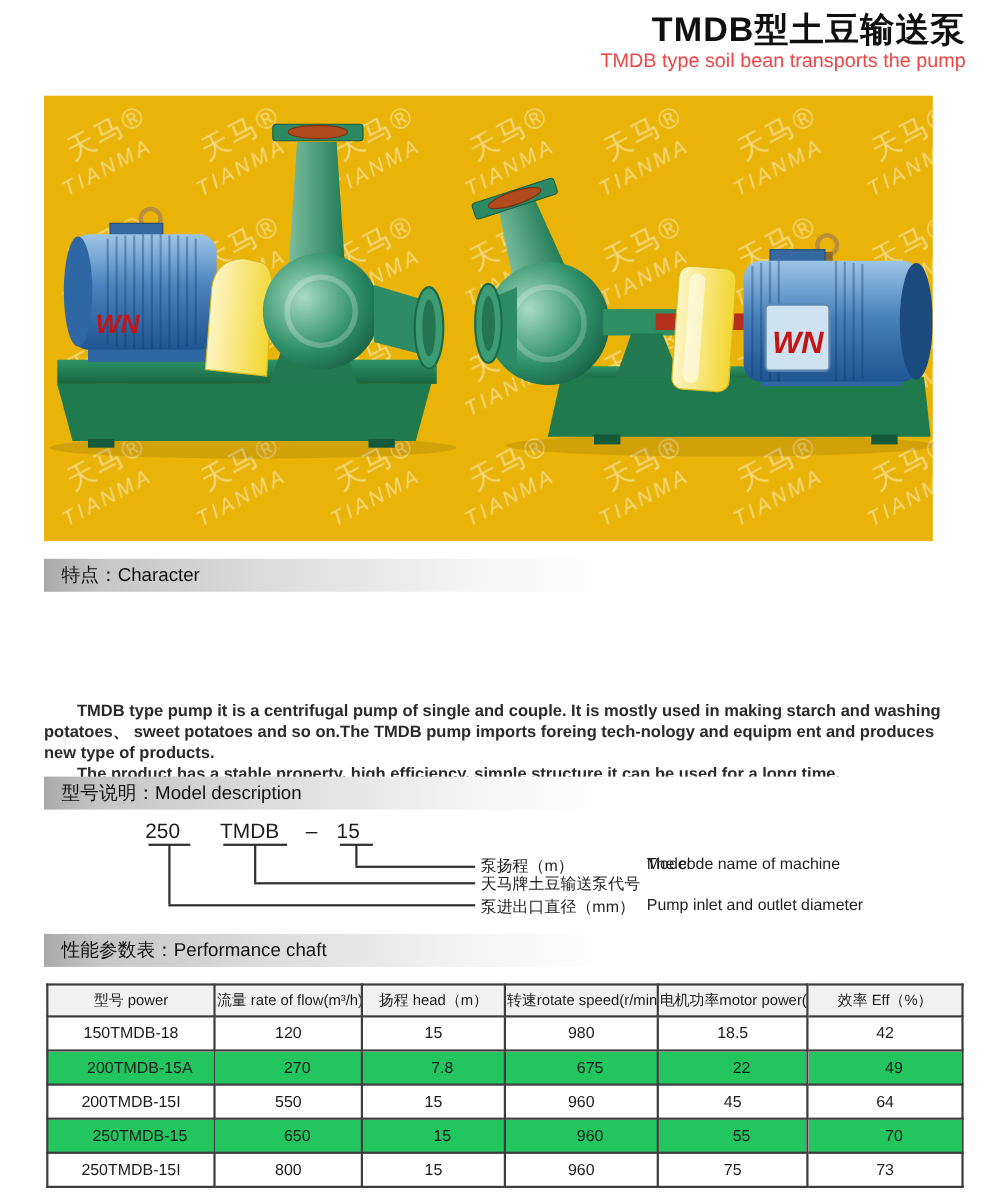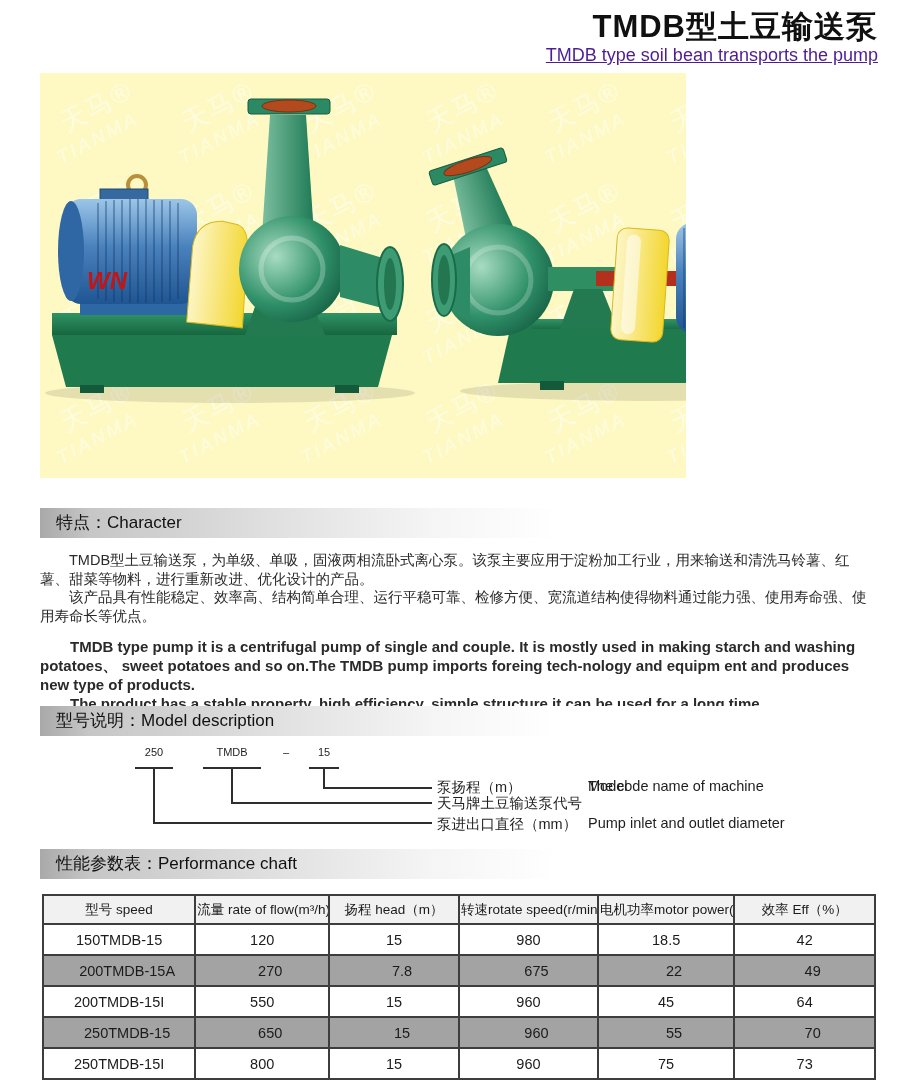--- a/index.html
+++ b/index.html
@@ -1,56 +1,56 @@
 <!DOCTYPE html>
 <html><head>
 <meta charset="utf-8">
 <style>
   html,body{margin:0;padding:0;background:#ffffff;}
   .page{position:relative;width:900px;height:1084px;background:#ffffff;overflow:hidden;
         font-family:"Liberation Sans","DejaVu Sans",sans-serif;color:#222;}
 
   
   .title-zh{position:absolute;top:6px;right:22px;font-size:31px;font-weight:bold;color:#101010;letter-spacing:1px;}
-  .title-en{position:absolute;top:45px;right:22px;font-size:18px;color:#4c1d95;text-decoration:underline;}
-
-  
-  .photo{position:absolute;left:40px;top:73px;width:646px;height:405px;background:#fef9c3;overflow:hidden;}
+  .title-en{position:absolute;top:45px;right:22px;font-size:18px;color:#ef4444;}
+
+  
+  .photo{position:absolute;left:40px;top:87px;width:808px;height:405px;background:#eab308;overflow:hidden;}
   .photo svg{display:block;}
 
   
   .section-bar{position:absolute;left:40px;width:836px;height:30px;line-height:30px;
       padding-left:16px;box-sizing:border-box;font-size:17px;font-weight:500;color:#101010;
       background:linear-gradient(90deg,#a9a9a9 0%,#c6c6c6 6%,#dedede 26%,#f5f5f5 47%,#ffffff 62%);}
   #bar-character{top:508px;}
   #bar-model{top:706px;}
   #bar-performance{top:849px;}
 
   
   .text-block{position:absolute;left:40px;width:836px;color:#2a2a2a;}
   #zh-text{top:551px;font-size:14.5px;line-height:18.5px;}
   #en-text{top:637px;font-size:15px;line-height:19px;font-weight:bold;}
   .text-block p{margin:0;text-indent:2em;}
 
   
   .diagram{position:absolute;left:40px;top:746px;width:836px;height:100px;font-size:15px;color:#1e1e1e;}
-  .dg-code{position:absolute;top:0;text-align:center;font-size:11px;}
+  .dg-code{position:absolute;top:0;font-size:19px;}
   .dg-underline{position:absolute;border-top:2px solid #2e2e2e;height:0;}
   .h-line{position:absolute;border-top:2px solid #2e2e2e;height:0;}
   .v-line{position:absolute;border-left:2px solid #2e2e2e;width:0;}
   .dg-label-zh{position:absolute;left:397px;font-size:14.5px;white-space:nowrap;}
   .dg-label-en{position:absolute;left:548px;font-size:14.5px;white-space:nowrap;}
 
   
   .perf{position:absolute;left:42px;top:894px;width:834px;border-collapse:collapse;table-layout:fixed;}
   .perf th,.perf td{border:2px solid #3d3d3d;text-align:center;vertical-align:middle;
       color:#1b1b1b;font-weight:normal;overflow:hidden;white-space:nowrap;}
   .perf th{height:25px;background:#f1f1f1;font-size:13.5px;}
   .perf td{height:27px;background:#ffffff;font-size:14.5px;}
-  .perf tr.alt td{background:#a3a3a3;padding-left:17px;}
+  .perf tr.alt td{background:#22c55e;padding-left:17px;}
 </style>
 </head>
 <body>
 
 <div class="page">
 
   <div class="title-zh">TMDB型土豆输送泵</div>
   <div class="title-en">TMDB type soil bean transports the pump</div>
 
   <div class="photo">
@@ -195,24 +195,20 @@
               <line x1="744" y1="153" x2="744" y2="257"></line>
           </g>
           <rect x="656" y="190" width="58" height="60" rx="4" fill="#cfe2ef" stroke="#5d88ad" stroke-width="2"></rect>
           <text x="662" y="234" font-size="28" font-weight="bold" font-style="italic" fill="#c41414">WN</text>
         </g>
       </g>
     </svg>
   </div>
 
   <div class="section-bar" id="bar-character">特点：Character</div>
-  <div class="text-block" id="zh-text">
-    <p>TMDB型土豆输送泵，为单级、单吸，固液两相流卧式离心泵。该泵主要应用于淀粉加工行业，用来输送和清洗马铃薯、红薯、甜菜等物料，进行重新改进、优化设计的产品。</p>
-    <p>该产品具有性能稳定、效率高、结构简单合理、运行平稳可靠、检修方便、宽流道结构使得物料通过能力强、使用寿命强、使用寿命长等优点。</p>
-  </div>
   <div class="text-block" id="en-text">
     <p>TMDB type pump it is a centrifugal pump of single and couple. It is mostly used in making starch and washing potatoes、 sweet potatoes and so on.The TMDB pump imports foreing tech-nology and equipm ent and produces new type of products.</p>
     <p>The product has a stable property, high efficiency, simple structure it can be used for a long time.</p>
   </div>
 
   <div class="section-bar" id="bar-model">型号说明：Model description</div>
 
   <div class="diagram">
     <div class="dg-code" style="left:92px;width:44px;">250</div>
     <div class="dg-code" style="left:160px;width:64px;">TMDB</div>
@@ -244,29 +240,29 @@
     <colgroup>
       <col style="width:18.3%">
         <col style="width:16.1%">
         <col style="width:15.6%">
       <col style="width:16.7%">
         <col style="width:16.4%">
         <col style="width:16.9%">
     </colgroup>
     <tbody>
         <tr>
-      <th>型号 speed</th>
+      <th>型号 power</th>
       <th>流量 rate of flow(m³/h)</th>
       <th>扬程 head（m）</th>
       <th>转速rotate speed(r/min)</th>
       <th>电机功率motor power(kw)</th>
       <th>效率 Eff（%）</th>
     </tr>
     <tr>
-      <td>150TMDB-15</td>
+      <td>150TMDB-18</td>
       <td>120</td>
       <td>15</td>
       <td>980</td>
       <td>18.5</td>
       <td>42</td>
     </tr>
     <tr class="alt">
       <td>200TMDB-15A</td>
       <td>270</td>
       <td>7.8</td>

